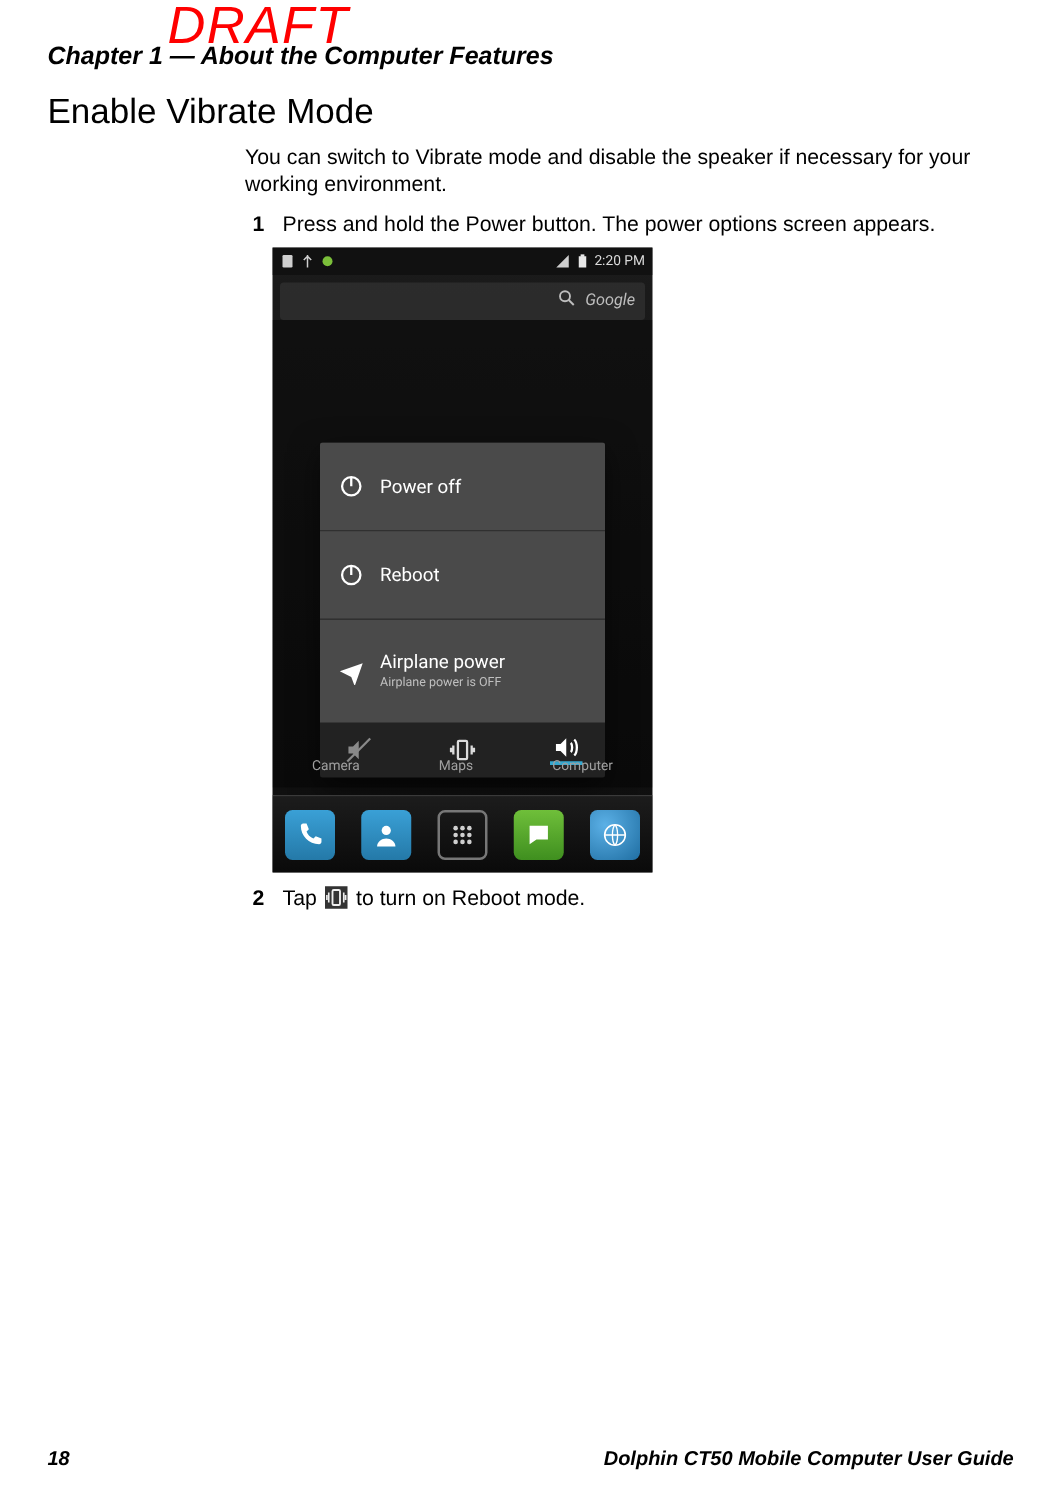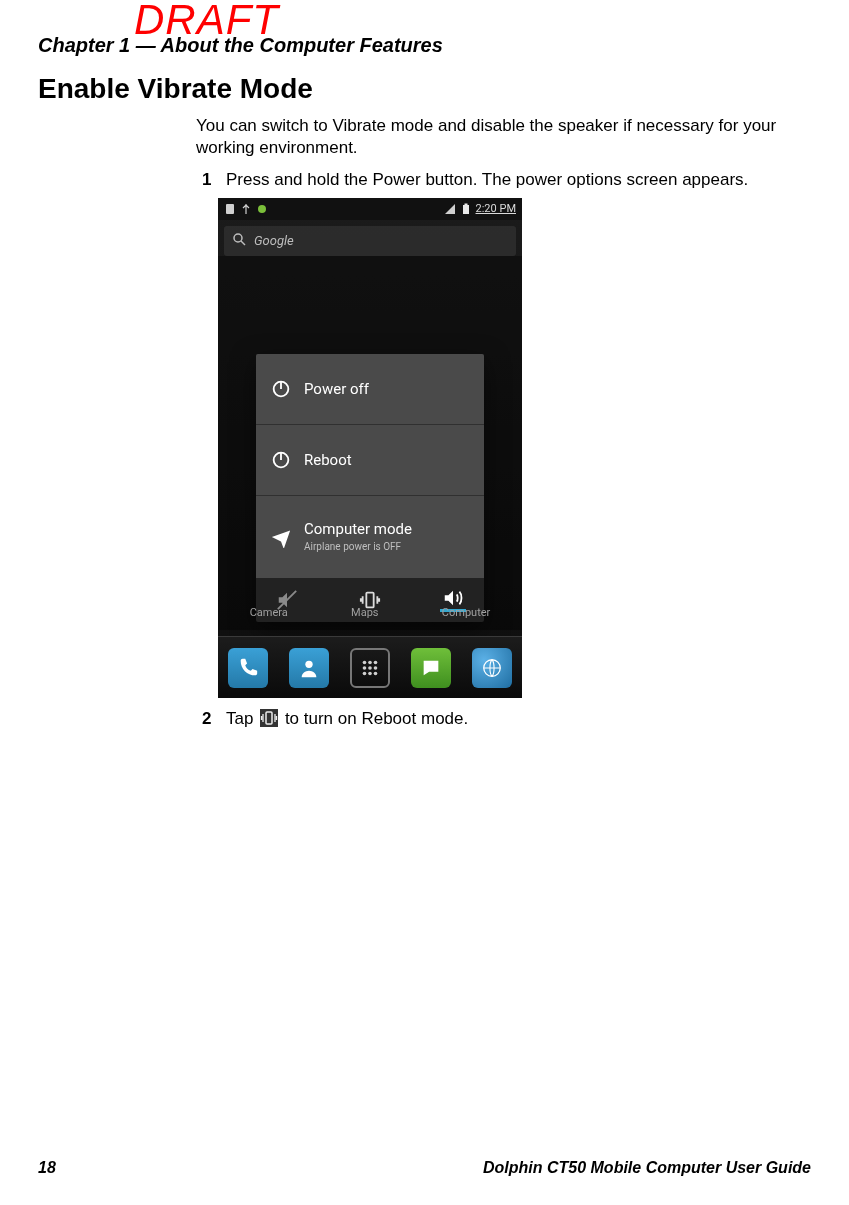--- a/index.html
+++ b/index.html
@@ -41,21 +41,21 @@
     pointer-events:none;
   }
   .running-head{
     font-style:italic;
     font-weight:bold;
     font-size:20px;
     margin-bottom:10px;
   }
   h1.section-title{
     font-size:28px;
-    font-weight:bold;
+    font-weight:normal;
     margin:6px 0 4px 0;
     font-family:Arial,Helvetica,sans-serif;
   }
   .body-col{
     padding-left:158px;
     font-size:17px;
     line-height:1.28;
   }
   .body-col p{margin:6px 0 10px 0;}
   .step{
@@ -88,36 +88,36 @@
   }
   .statusbar{
     height:22px;
     background:#111;
     display:flex;
     align-items:center;
     justify-content:space-between;
     padding:0 6px;
     color:#d9d9d9;
     font-size:11px;
-    text-decoration:underline;
   }
   .statusbar .left-icons,.statusbar .right-icons{display:flex;align-items:center;gap:4px;}
   .sb-ico{width:12px;height:12px;display:inline-block;}
   .searchbar{
     margin:6px 6px;
     height:30px;
     background:rgba(255,255,255,.08);
     border-radius:3px;
     display:flex;
     align-items:center;
     gap:8px;
     padding:0 8px;
     color:#bdbdbd;
     font-size:13px;
     font-style:italic;
+    justify-content:flex-end;
   }
   .sheet-backdrop{
     position:absolute;inset:58px 0 68px 0;
     background:rgba(0,0,0,.35);
   }
   .menu{
     position:absolute;
     top:156px;
     left:38px;right:38px;
     background:var(--darker);
@@ -269,21 +269,21 @@
           </span>
           <span>Reboot</span>
         </div>
         <div class="menu-row">
           <span class="mi">
             <svg viewBox="0 0 24 24">
                 <path d="M2 12l20-7-7 20-3-8-10-5z" fill="#fff"></path>
               </svg>
           </span>
           <span>
-            <span>Computer mode</span>
+            <span>Airplane power</span>
             <span class="sub">Airplane power is OFF</span>
           </span>
         </div>
         <div class="sound-row">
           <span class="si">
             <svg width="22" height="22" viewBox="0 0 24 24">
                 <path d="M3 9v6h4l5 5V4L7 9H3z" fill="#8a8a8a"></path>
                 <line x1="2" y1="22" x2="22" y2="2" stroke="#8a8a8a" stroke-width="2"></line>
               </svg>
           </span>

